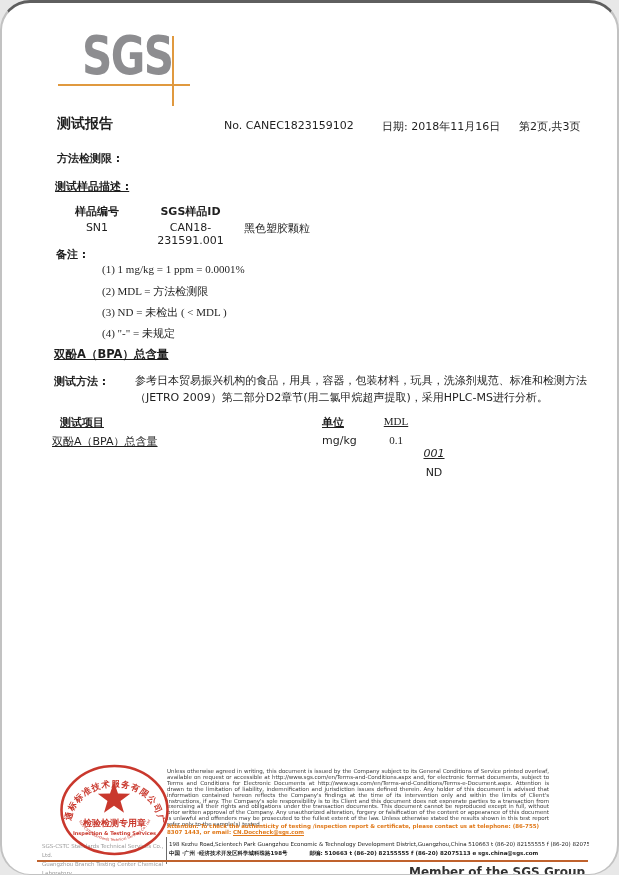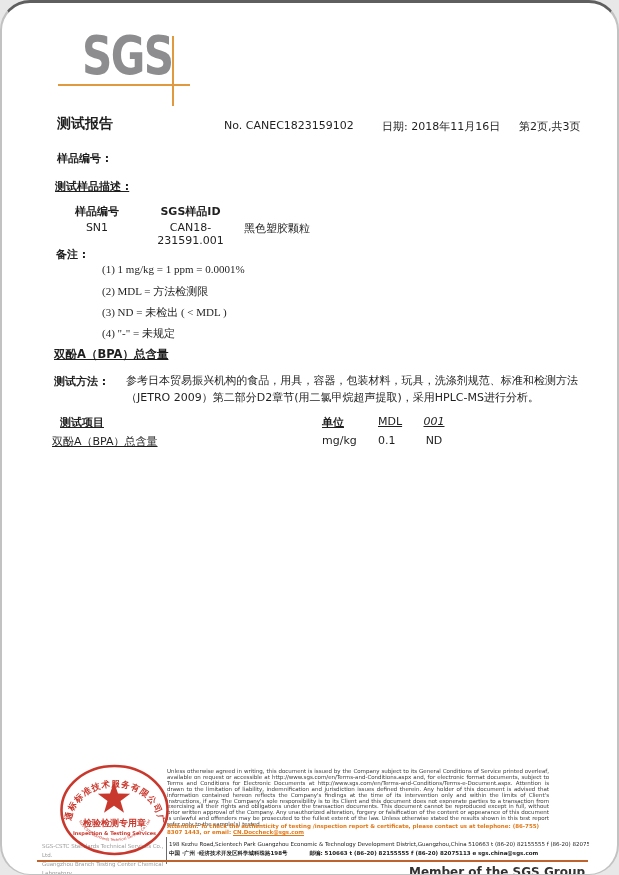--- a/index.html
+++ b/index.html
@@ -28,29 +28,29 @@
   .s-row{display:flex;height:17px;font-size:11px;}
   .s-head{font-weight:bold;}
   .s-c1{width:80px;text-align:center;}
   .s-c2{width:107px;text-align:center;}
   .s-c3{width:170px;text-align:left;}
   .notes-label{left:54px;top:244px;}
   .notes{left:100px;top:260px;width:320px;font-family:Liberation Serif, serif;}
   .note-item{height:21px;font-size:11px;}
   .bpa-heading{left:52px;top:344px;font-size:11.5px;}
   .method-label{left:52px;top:371px;}
-  .method-text{left:124px;top:369px;width:452px;font-size:11px;line-height:17px;text-align:justify;}
+  .method-text{left:133px;top:369px;width:452px;font-size:11px;line-height:17px;text-align:justify;}
   
   .r-table{left:50px;top:412px;width:420px;}
   .r-row{display:flex;height:19px;font-size:11px;align-items:flex-start;}
   .r-c1{width:270px;text-align:left;text-decoration:underline;}
   .r-head .r-c1{padding-left:8px;width:262px;}
   .r-c2{width:56px;}
-  .r-c3{width:36px;text-align:left;}
-  .r-c4{width:40px;text-align:center;}
+  .r-c3{width:36px;text-align:center;font-family:Liberation Serif, serif;}
+  .r-c4{width:40px;text-align:center;margin-top:32px;}
   
   .stamp{left:55px;top:760px;width:115px;height:96px;opacity:0.92;z-index:5;}
   .company-lines{left:40px;top:839px;width:130px;font-size:5.5px;line-height:9px;color:#9a9a9a;z-index:2;}
   .disclaimer{left:165px;top:766px;width:382px;font-size:5.5px;line-height:5.9px;
               text-align:justify;color:#3c3c3c;}
   .attention{left:165px;top:820px;width:382px;font-size:5.5px;line-height:6.2px;font-weight:bold;}
   .attn-email{text-decoration:underline;}
   .addr{left:167px;top:837px;width:420px;font-size:5.5px;line-height:9px;color:#222;white-space:nowrap;overflow:hidden;}
   .addr2{top:846px;font-weight:bold;}
   .foot-vline{left:164px;top:834px;width:1px;height:27px;background:#6b6b6b;}
@@ -64,21 +64,21 @@
 
   <div class="abs logo-text">SGS</div>
   <div class="abs logo-hline" style="background:#e0993f;"></div>
   <div class="abs logo-vline" style="background:#e0993f;"></div>
 
   <div class="abs doc-title">测试报告</div>
   <div class="abs hdr-sm report-no">No. CANEC1823159102</div>
   <div class="abs hdr-sm report-date">日期: 2018年11月16日</div>
   <div class="abs hdr-sm page-count">第2页,共3页</div>
 
-  <div class="abs t11 b results-label">样品编号 :</div>
+  <div class="abs t11 b results-label">方法检测限 :</div>
 
   <div class="abs t11 b u sample-heading">测试样品描述 :</div>
   <div class="abs sample-table">
     <div class="s-row s-head">
       <div class="s-c1">样品编号</div>
       <div class="s-c2">SGS样品ID</div>
     </div>
     <div class="s-row">
       <div class="s-c1">SN1</div>
       <div class="s-c2">CAN18-231591.001</div>

